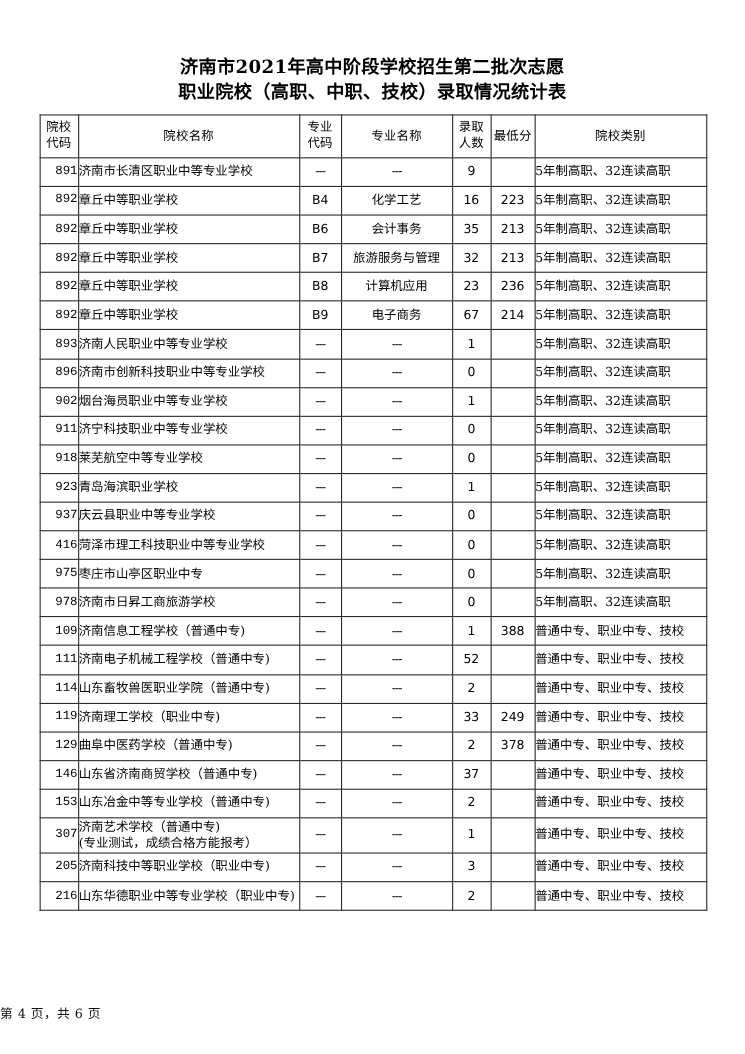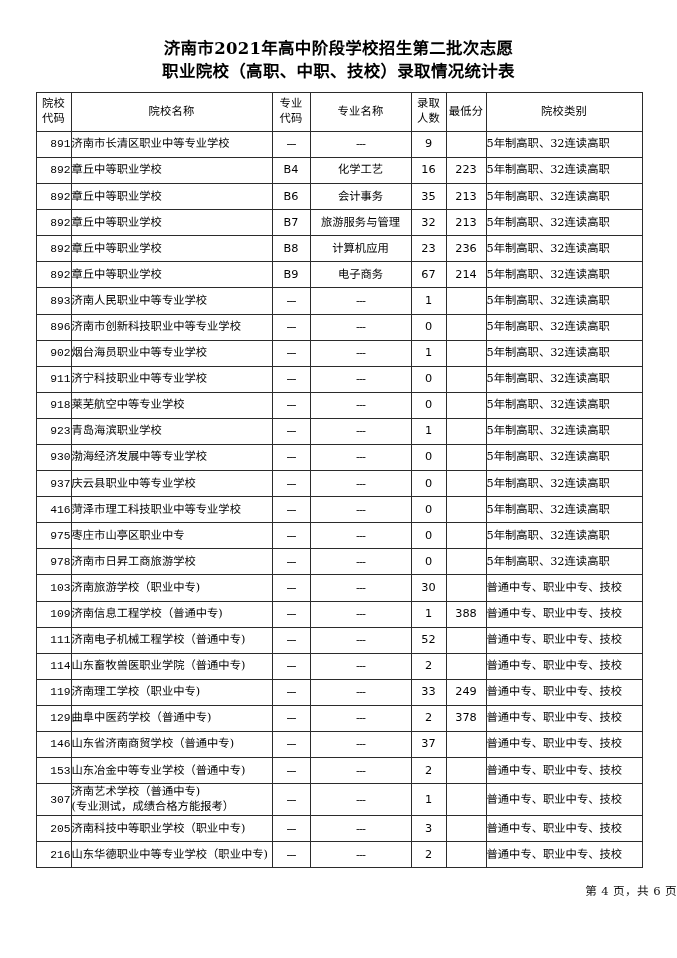--- a/index.html
+++ b/index.html
@@ -13,21 +13,21 @@
     font-family: "DejaVu Serif", "Liberation Serif", serif;
     color: #000000;
     position: relative;
     overflow: hidden;
   }
 
   .page {
     width: 677px;
     height: 700px;
     box-sizing: border-box;
-    padding: 4px;
+    padding: 16px;
     position: relative;
   }
 
   
   .title-block {
     text-align: center;
     padding-top: 33px;
     line-height: 1.42;
   }
   .title-line {
@@ -113,22 +113,22 @@
     font-family: "DejaVu Sans", "Liberation Sans", sans-serif;
     letter-spacing: -1px;
     font-size: 11px;
   }
 
   
   .footer {
     position: absolute;
     left: 0;
     right: 0;
-    top: 882px;
-    text-align: right;
+    top: 912px;
+    text-align: left;
     font-size: 11.6px;
     letter-spacing: 0.4px;
     color: #111;
   }
 </style>
 </head>
 <body>
 
 <div class="page">
 
@@ -271,29 +271,20 @@
           <tr>
             <td class="code">923</td>
             <td class="school">青岛海滨职业学校</td>
             <td class="mcode"><span class="dash">---</span></td>
             <td class="mname"><span class="dash">---</span></td>
             <td class="num">1</td>
             <td class="score"></td>
             <td class="cat">5年制高职、32连读高职</td>
           </tr>
           <tr>
-            <td class="code">930</td>
-            <td class="school">渤海经济发展中等专业学校</td>
-            <td class="mcode"><span class="dash">---</span></td>
-            <td class="mname"><span class="dash">---</span></td>
-            <td class="num">0</td>
-            <td class="score"></td>
-            <td class="cat">5年制高职、32连读高职</td>
-          </tr>
-          <tr>
             <td class="code">937</td>
             <td class="school">庆云县职业中等专业学校</td>
             <td class="mcode"><span class="dash">---</span></td>
             <td class="mname"><span class="dash">---</span></td>
             <td class="num">0</td>
             <td class="score"></td>
             <td class="cat">5年制高职、32连读高职</td>
           </tr>
           <tr>
             <td class="code">416</td>
@@ -314,29 +305,20 @@
             <td class="cat">5年制高职、32连读高职</td>
           </tr>
           <tr>
             <td class="code">978</td>
             <td class="school">济南市日昇工商旅游学校</td>
             <td class="mcode"><span class="dash">---</span></td>
             <td class="mname"><span class="dash">---</span></td>
             <td class="num">0</td>
             <td class="score"></td>
             <td class="cat">5年制高职、32连读高职</td>
-          </tr>
-          <tr>
-            <td class="code">103</td>
-            <td class="school">济南旅游学校（职业中专)</td>
-            <td class="mcode"><span class="dash">---</span></td>
-            <td class="mname"><span class="dash">---</span></td>
-            <td class="num">30</td>
-            <td class="score"></td>
-            <td class="cat">普通中专、职业中专、技校</td>
           </tr>
           <tr>
             <td class="code">109</td>
             <td class="school">济南信息工程学校（普通中专)</td>
             <td class="mcode"><span class="dash">---</span></td>
             <td class="mname"><span class="dash">---</span></td>
             <td class="num">1</td>
             <td class="score">388</td>
             <td class="cat">普通中专、职业中专、技校</td>
           </tr>

